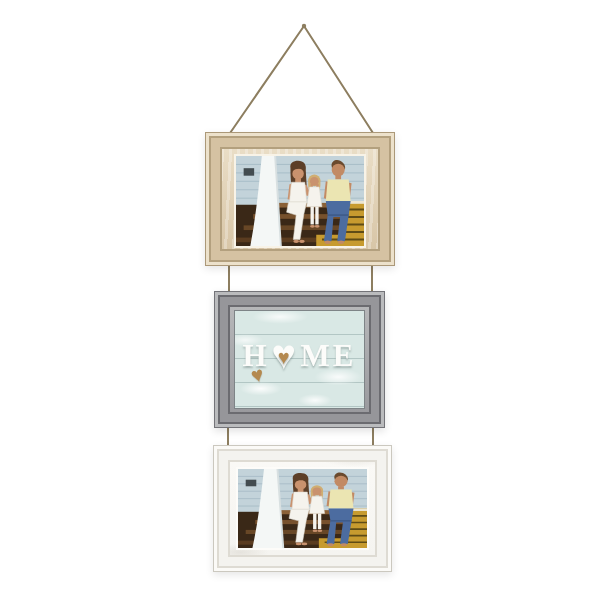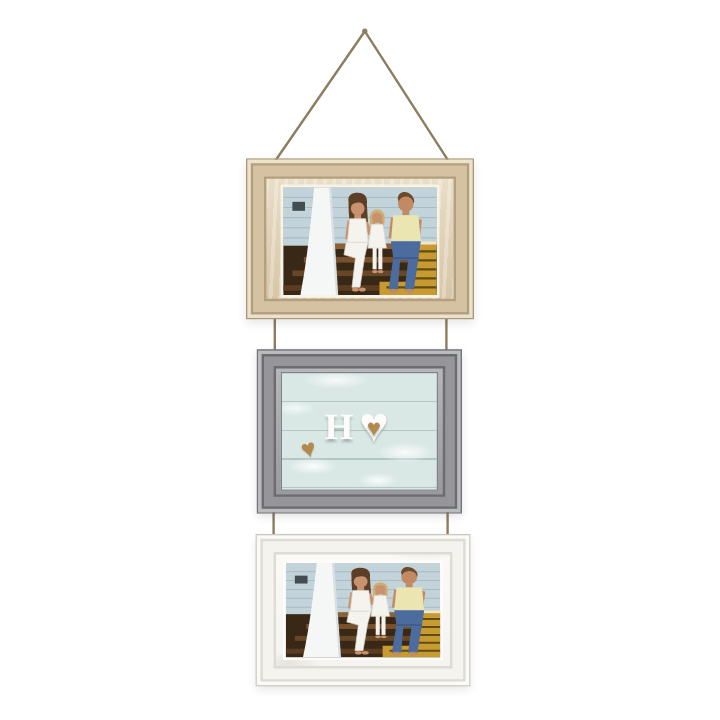--- a/index.html
+++ b/index.html
@@ -163,20 +163,21 @@
   </div>
 
   <div class="frame frame-gray">
     <div class="panel">
       <div class="home-word">
         <span>H</span>
         <span class="heart-o">
           <span class="heart-white">♥</span>
           <span class="heart-brown">♥</span>
         </span>
+        <span>ME</span>
       </div>
       <span class="mini-heart">♥</span>
     </div>
   </div>
 
   <div class="frame frame-white">
     <div class="lip">
       <svg class="photo" preserveAspectRatio="none">
         <use href="#family-photo" width="100%" height="100%"></use>
       </svg>

